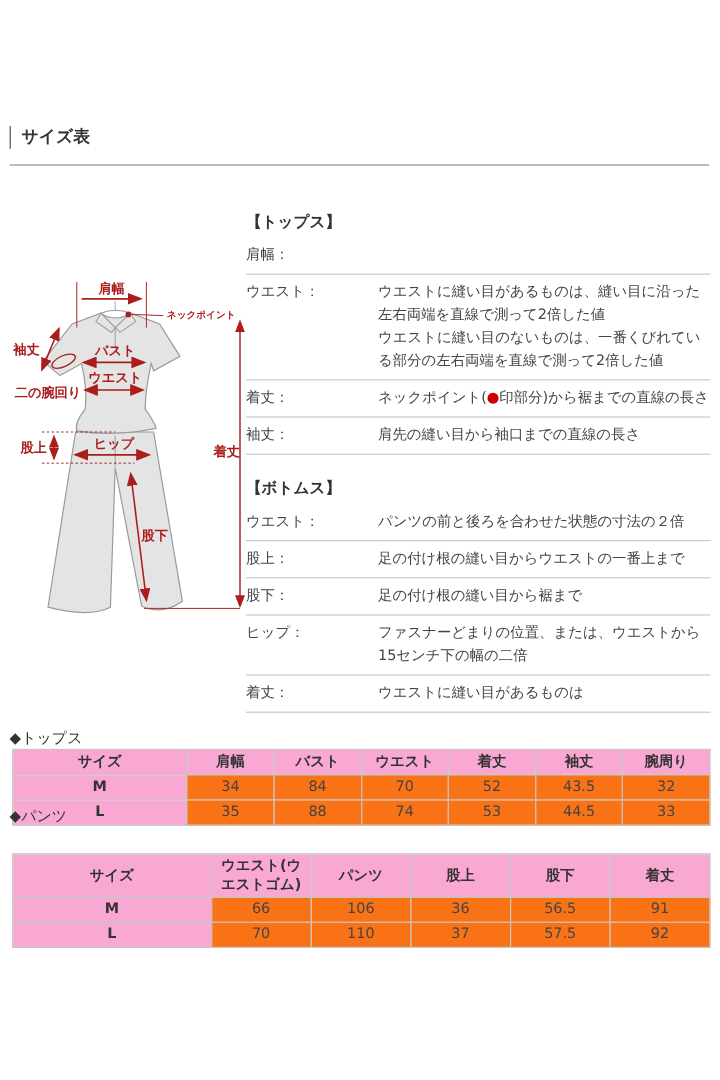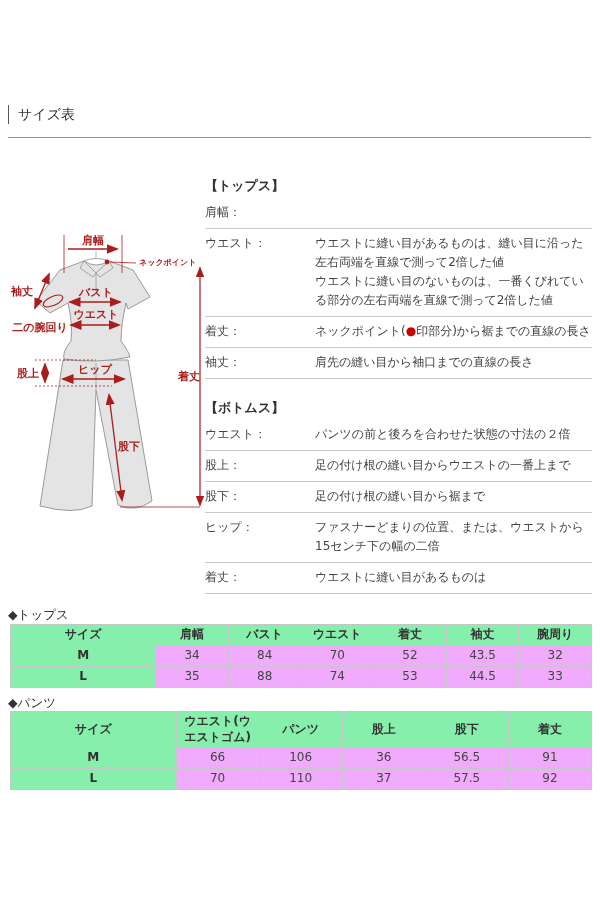--- a/index.html
+++ b/index.html
@@ -4,21 +4,21 @@
 <style>
   html,body{margin:0;padding:0;}
   body{
     width:600px;height:900px;position:relative;background:#ffffff;
     font-family:"DejaVu Sans","Liberation Sans",sans-serif;color:#444;
     overflow:hidden;
   }
   
   .page-title{
     position:absolute;left:8px;top:105px;margin:0;
-    font-size:14px;font-weight:normal;color:#333;
+    font-size:14px;font-weight:bold;color:#333;
     border-left:1px solid #555;padding-left:9px;line-height:1.35;
   }
   .title-rule{
     position:absolute;left:8px;right:9px;top:137px;height:0;
     border-top:1px solid #8f8f8f;
   }
   
   .diagram{position:absolute;left:0;top:213px;width:205px;height:365px;}
   .fig-label{fill:#aa1d1d;font-weight:bold;font-size:11px;}
   .fig-label-sm{fill:#aa1d1d;font-weight:bold;font-size:8px;}
@@ -27,33 +27,33 @@
   .def-title{font-size:13px;font-weight:bold;color:#333;margin:16px 0 3px 0;line-height:1.4;}
   .def-row{display:flex;border-bottom:1px solid #c9c9c9;padding:5px 0 6px 0;
     font-size:12px;line-height:1.58;color:#444;gap:48px;}
   .def-term{flex:0 0 62px;}
   .def-desc{flex:1;}
   .red-dot{color:#cc0000;}
   .def-section.bottoms{margin-top:20px;}
   
   .tbl-caption{position:absolute;left:8px;font-size:12.5px;color:#333;line-height:1.2;}
   #cap-tops{top:607px;}
-  #cap-pants{top:695px;}
+  #cap-pants{top:672px;}
   table.size-table{
     position:absolute;left:10px;width:582px;border-collapse:collapse;
     table-layout:fixed;font-size:12px;color:#444;
   }
   #tops-table{top:624px;}
   #pants-table{top:711px;}
   .size-table th,.size-table td{
     border:1px solid #c6c6c6;text-align:center;vertical-align:middle;
     padding:2px 3px;height:16px;line-height:1.3;
   }
-  .size-table th{background:#86efac;font-weight:bold;color:#333;}
-  .size-table td{background:#f0abfc;font-weight:normal;}
+  .size-table th{background:#f9a8d4;font-weight:bold;color:#333;}
+  .size-table td{background:#f97316;font-weight:normal;}
 </style>
 </head>
 <body>
 
 <h1 class="page-title">サイズ表</h1>
 <div class="title-rule"></div>
 
 <svg class="diagram" viewBox="0 0 205 365" width="205" height="365">
   <defs>
     <marker id="ah" markerWidth="9" markerHeight="7" refX="7.5" refY="3.5" orient="auto">

